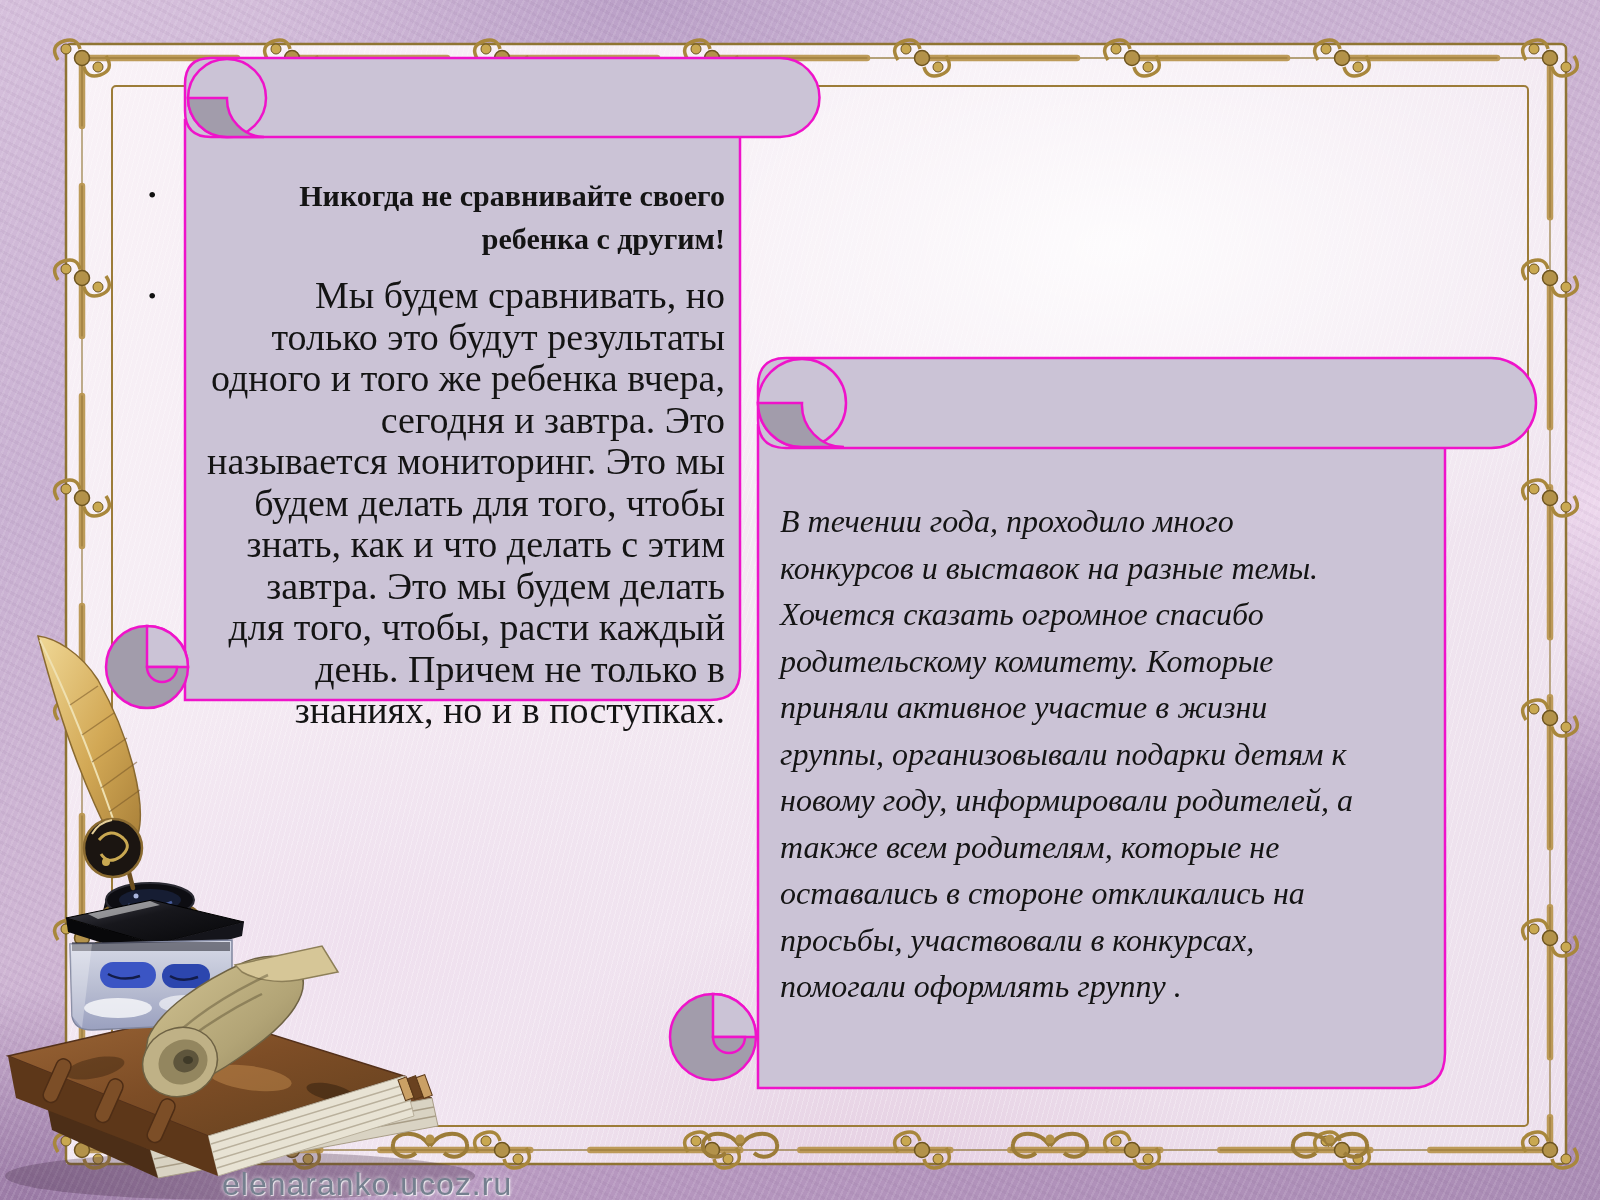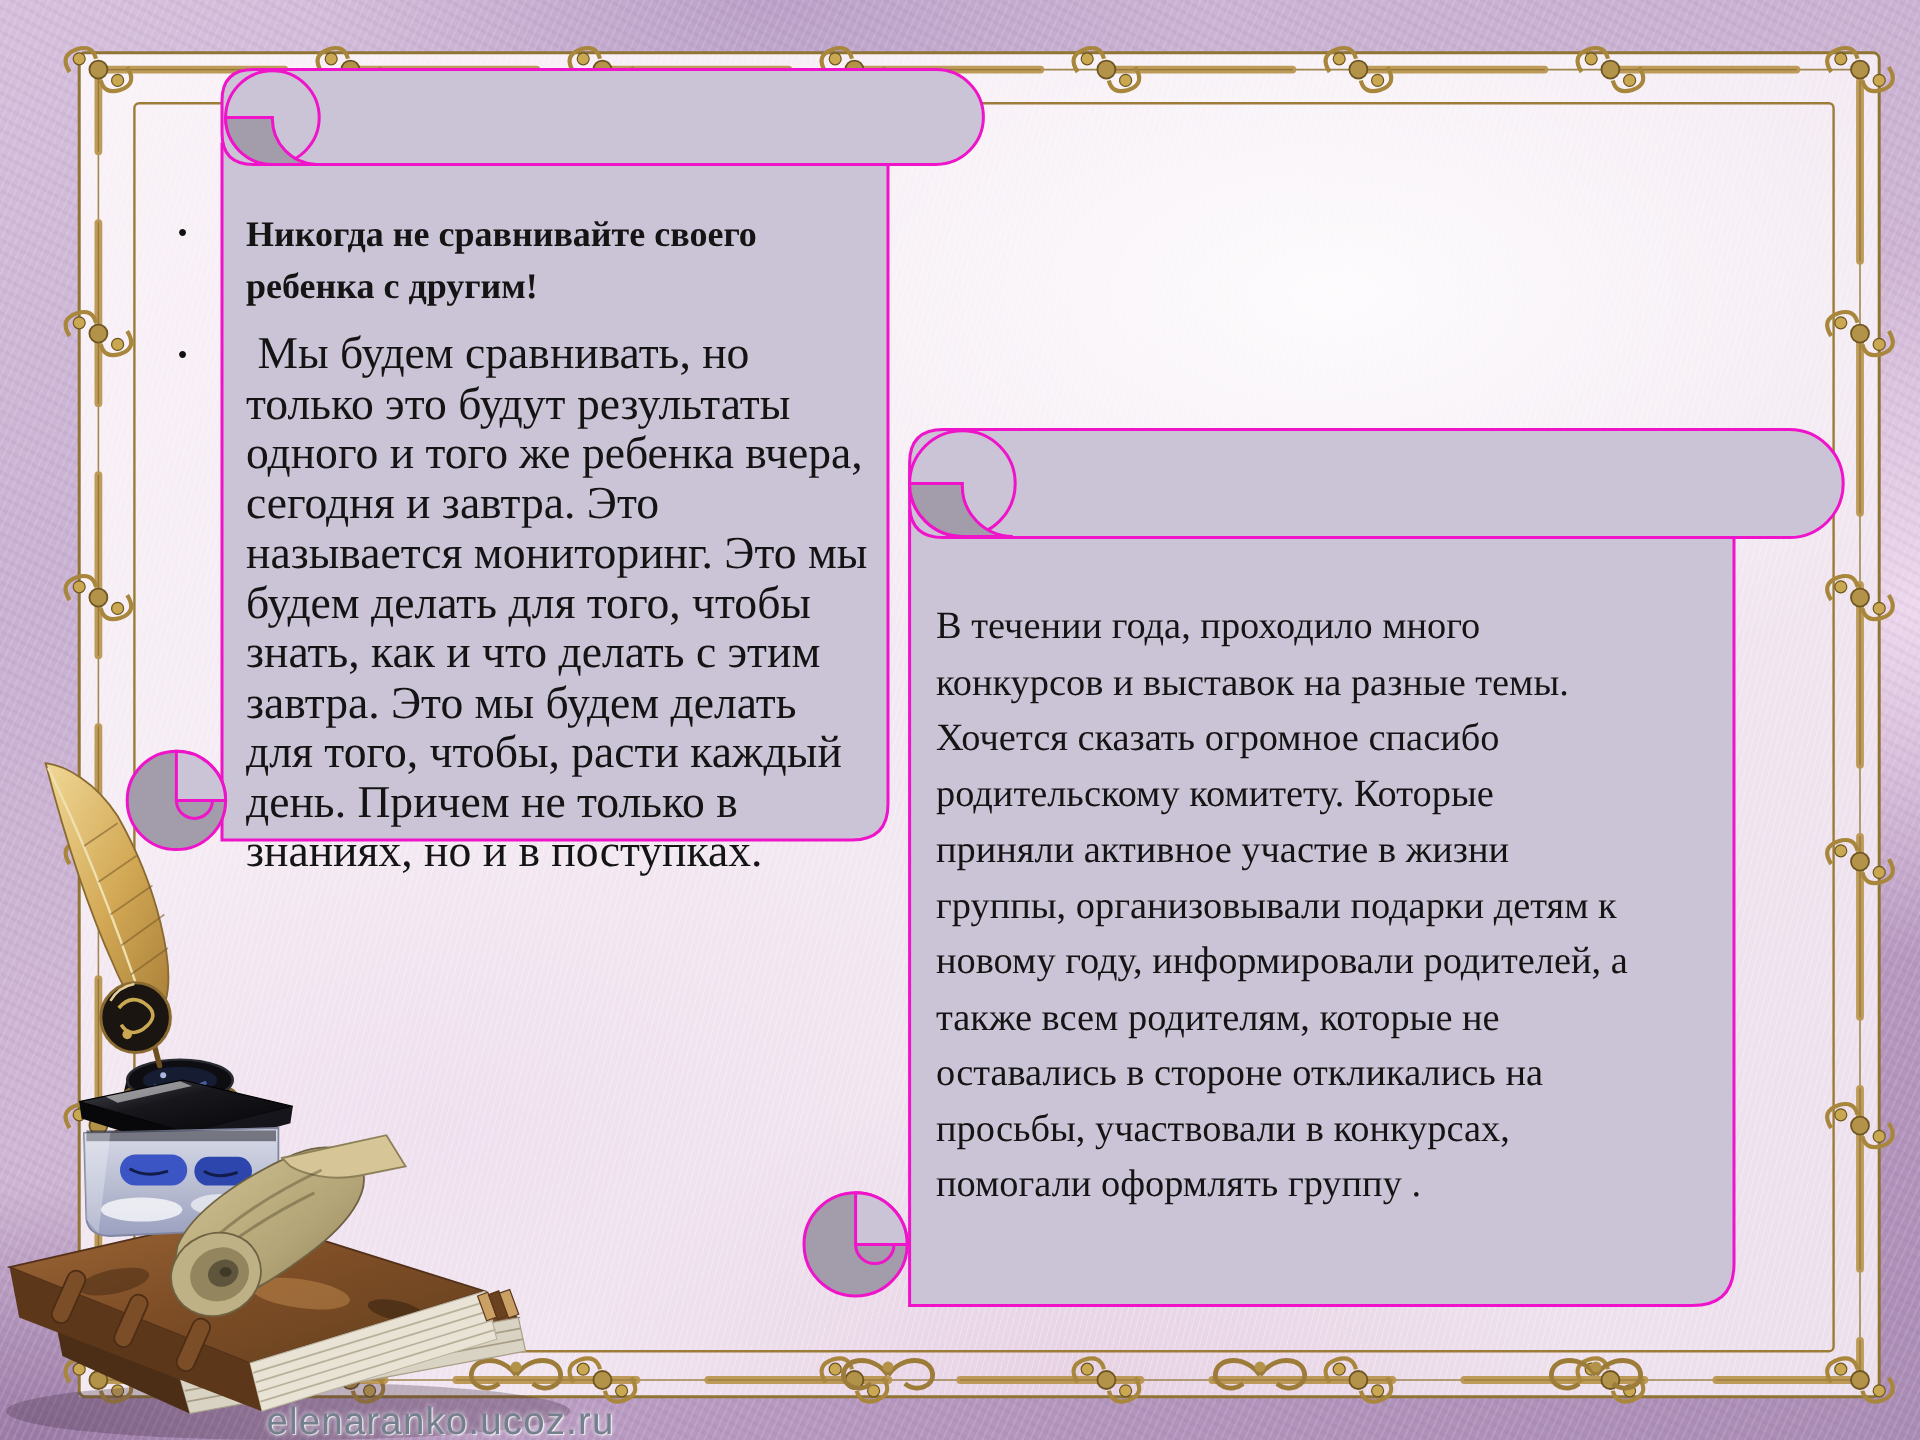--- a/index.html
+++ b/index.html
@@ -39,25 +39,25 @@
   .frame-svg{left:0;top:0;}
   .scroll-left-svg{left:100px;top:50px;}
   .scroll-right-svg{left:650px;top:345px;}
   .books-svg{left:0;top:610px;}
 
   .text-block{position:absolute;color:#141414;}
   .left-text{left:140px;top:174px;width:585px;}
   .bullet-row{display:flex;align-items:flex-start;}
   .bullet-row + .bullet-row{margin-top:15px;}
   .bullet-marker{flex:0 0 57px;font-size:24px;line-height:43px;text-align:left;padding-left:8px;color:#111;}
-  .bullet-text{flex:1;white-space:pre-wrap;}
+  .bullet-text{flex:1;white-space:pre-wrap;text-align:right;}
   .bullet-text.bold{font-weight:700;font-size:30px;line-height:43px;}
   .bullet-text.regular{font-size:38px;line-height:41.5px;}
   .right-text{left:780px;top:498px;width:585px;font-size:32px;line-height:46.5px;}
-  .right-text p{margin:0;}
+  .right-text p{margin:0;font-style:italic;}
   .watermark{
     position:absolute;left:222px;top:1166px;
     font-family:Liberation Sans, sans-serif;
     font-size:32px;letter-spacing:1px;color:#75808f;
     text-shadow:0 0 4px rgba(255,255,255,.95),1px 1px 0 rgba(255,255,255,.65),-1px -1px 0 rgba(90,70,110,.25);
   }
 </style>
 </head>
 <body>
 

